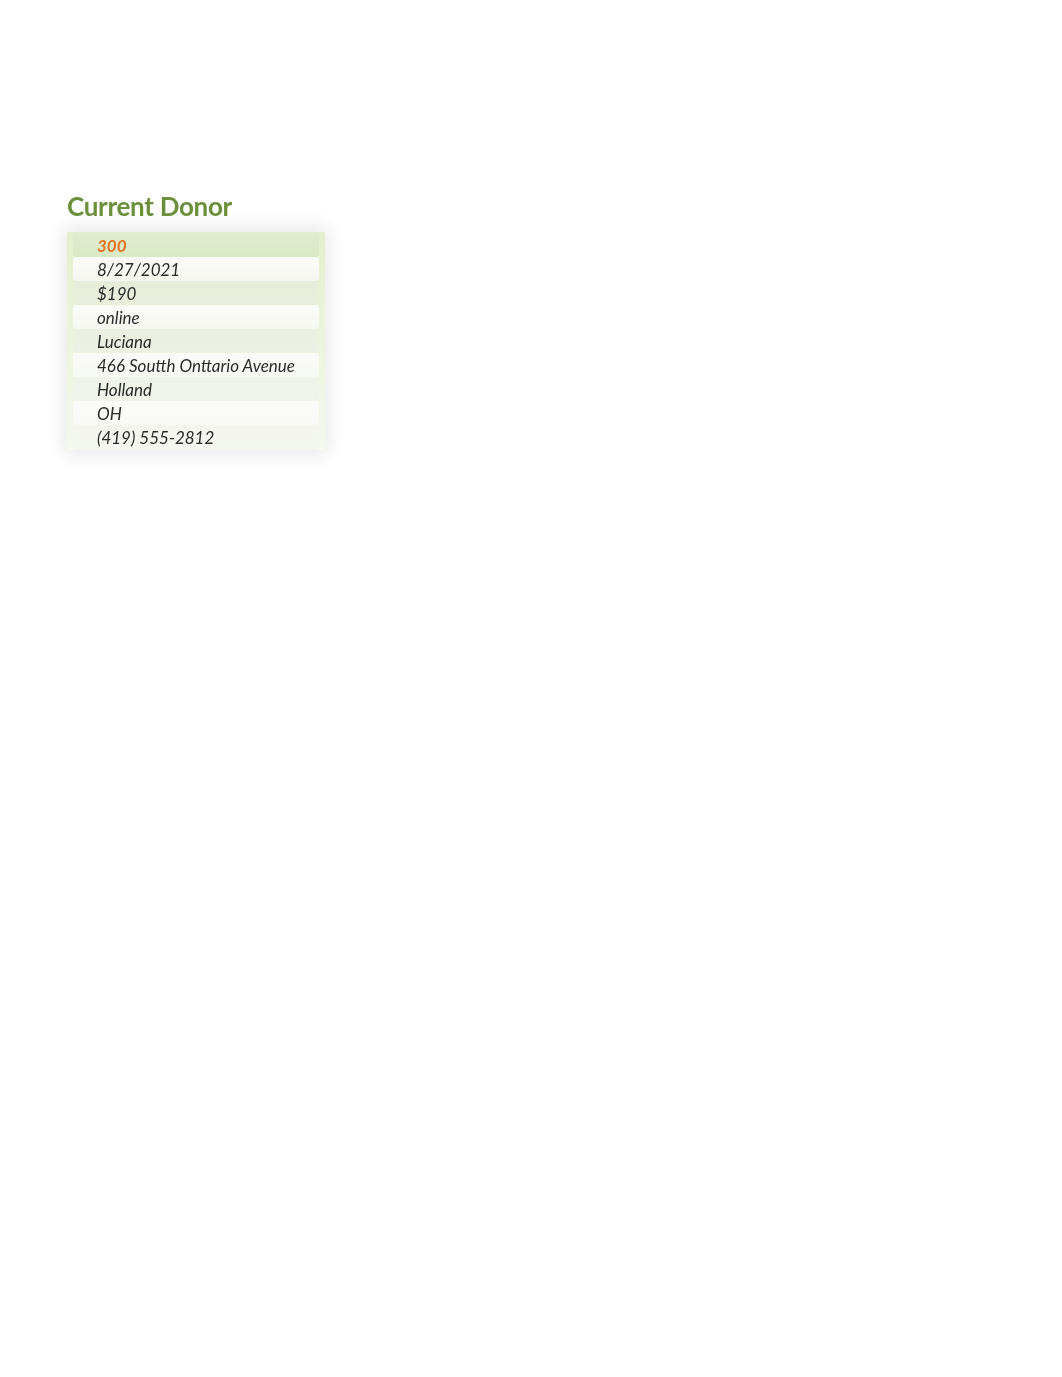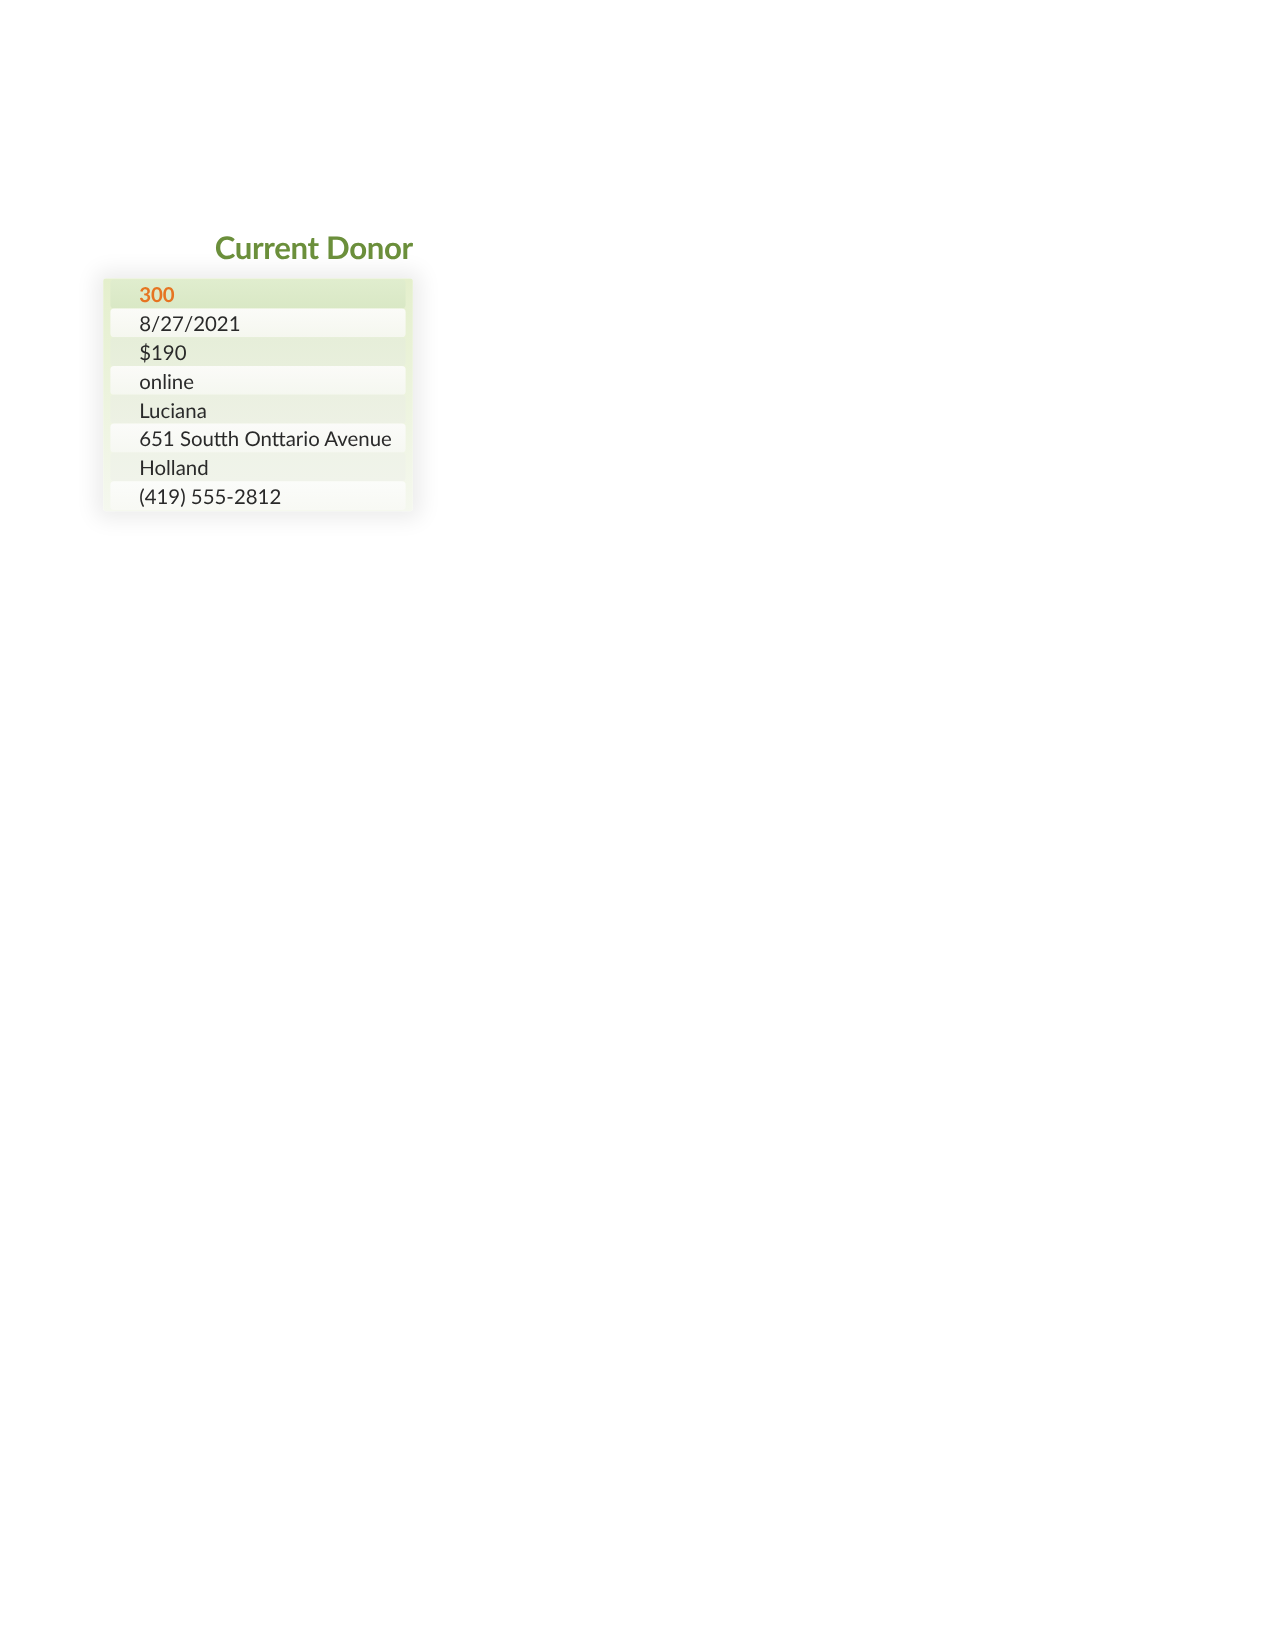--- a/index.html
+++ b/index.html
@@ -9,43 +9,43 @@
     }
     body {
       font-family: "Segoe UI", "Lato", "Helvetica Neue", Arial, sans-serif;
       background: #ffffff;
       width: 1062px;
       height: 1377px;
       position: relative;
     }
     .container {
       position: absolute;
-      left: 86px;
+      left: 67px;
       top: 190px;
-      text-align: right;
     }
     .title {
       color: #6b8f3b;
       font-size: 26px;
       font-weight: 700;
       margin-bottom: 10px;
       letter-spacing: -0.3px;
     }
     .data-box {
       width: 258px;
       background: linear-gradient(180deg, #e4efcc 0%, #f5f8ef 100%);
       box-shadow: 0 0 18px 6px rgba(0,0,0,0.08);
       border-radius: 2px;
       padding: 1px 0;
     }
     .row {
       position: relative;
       height: 24px;
       display: flex;
       align-items: center;
+      font-style: italic;
     }
     .row-inner {
       margin: 1px 6px;
       height: 24px;
       width: calc(100% - 12px);
       border-radius: 3px;
       display: flex;
       align-items: center;
       padding-left: 24px;
       font-size: 17px;
@@ -82,22 +82,25 @@
     <div class="row">
       <div class="row-inner">$190</div>
     </div>
     <div class="row">
       <div class="row-inner">online</div>
     </div>
     <div class="row">
       <div class="row-inner">Luciana</div>
     </div>
     <div class="row">
-      <div class="row-inner">651 Soutth Onttario Avenue</div>
+      <div class="row-inner">466 Soutth Onttario Avenue</div>
     </div>
     <div class="row">
       <div class="row-inner">Holland</div>
+    </div>
+    <div class="row">
+      <div class="row-inner">OH</div>
     </div>
     <div class="row">
       <div class="row-inner">(419) 555-2812</div>
     </div>
   </div>
 </div>
 
 </body></html>

